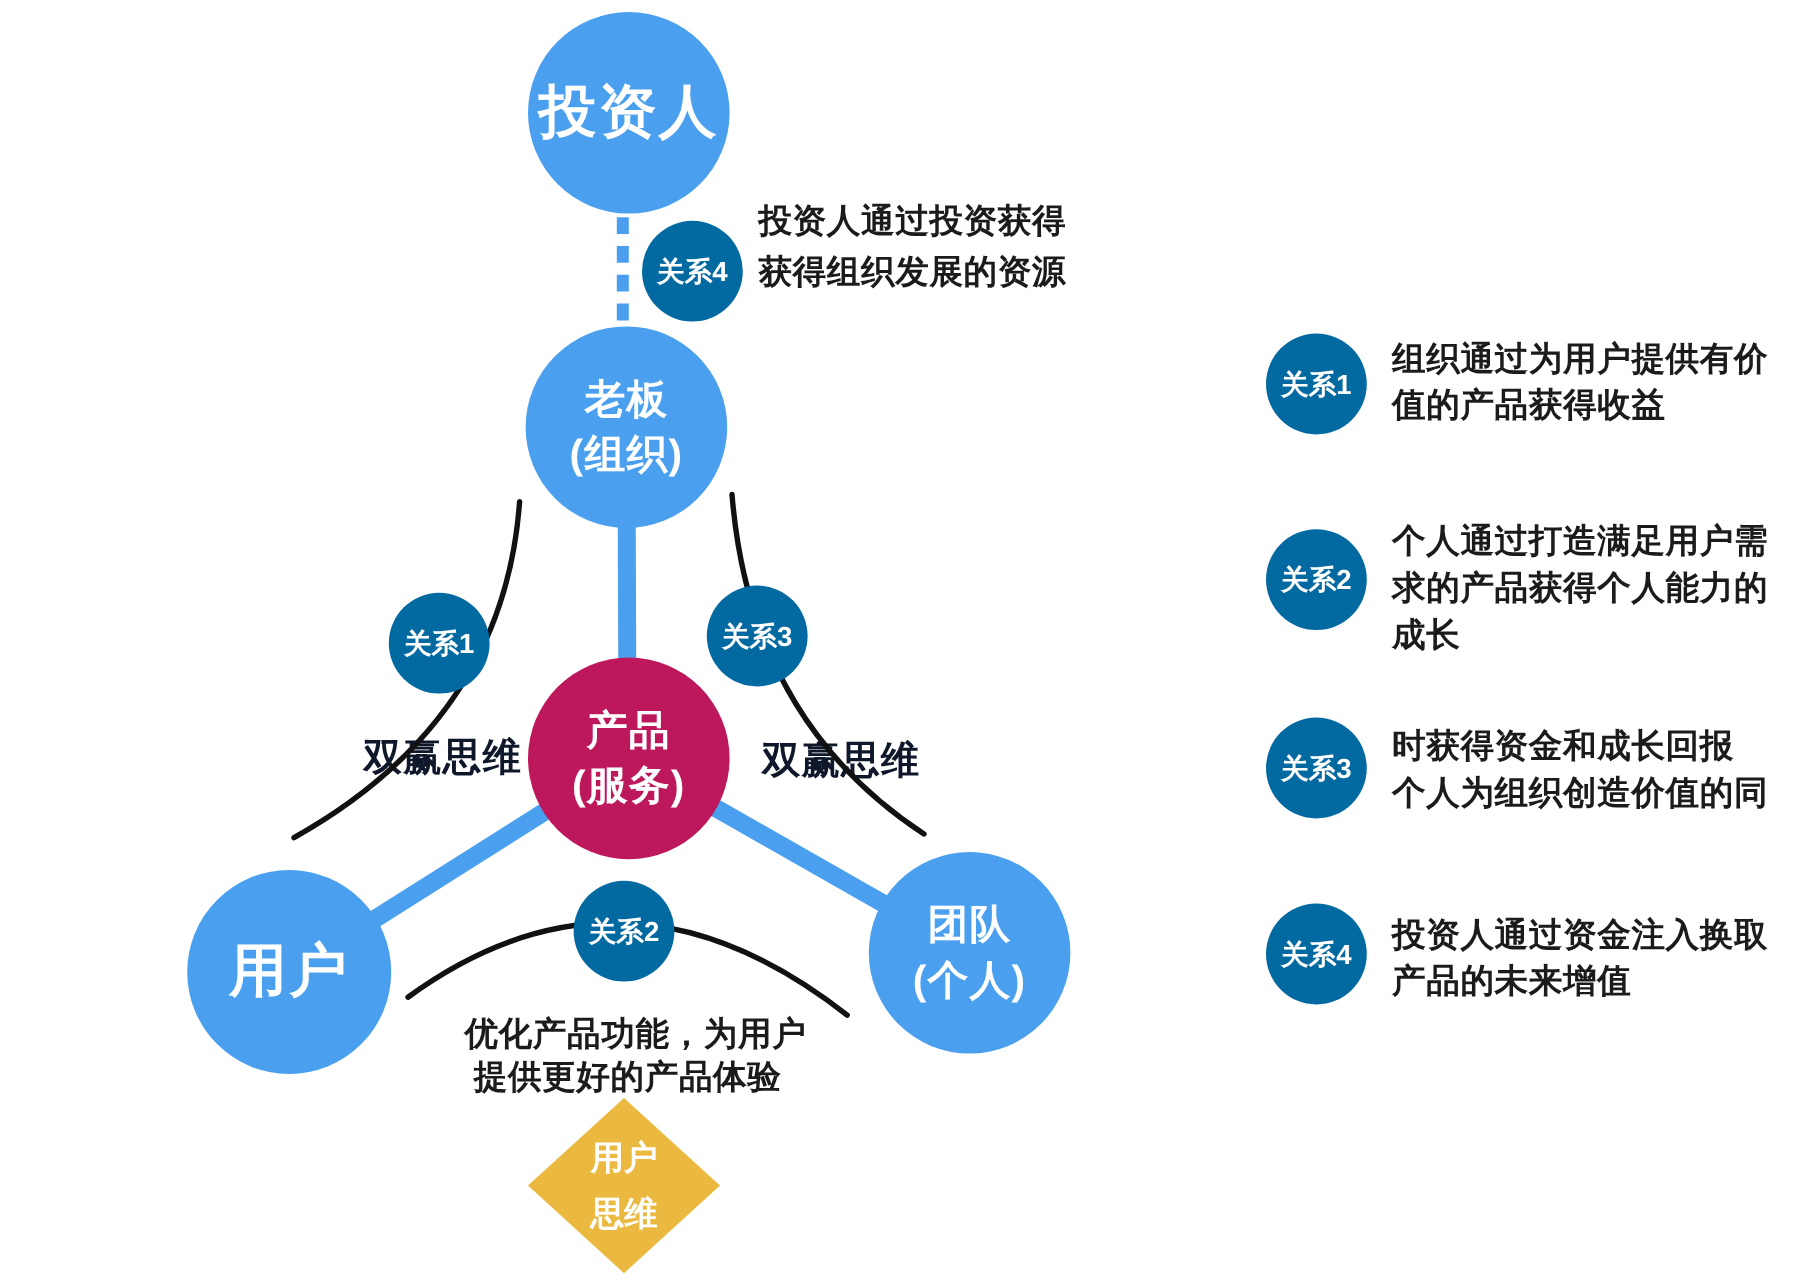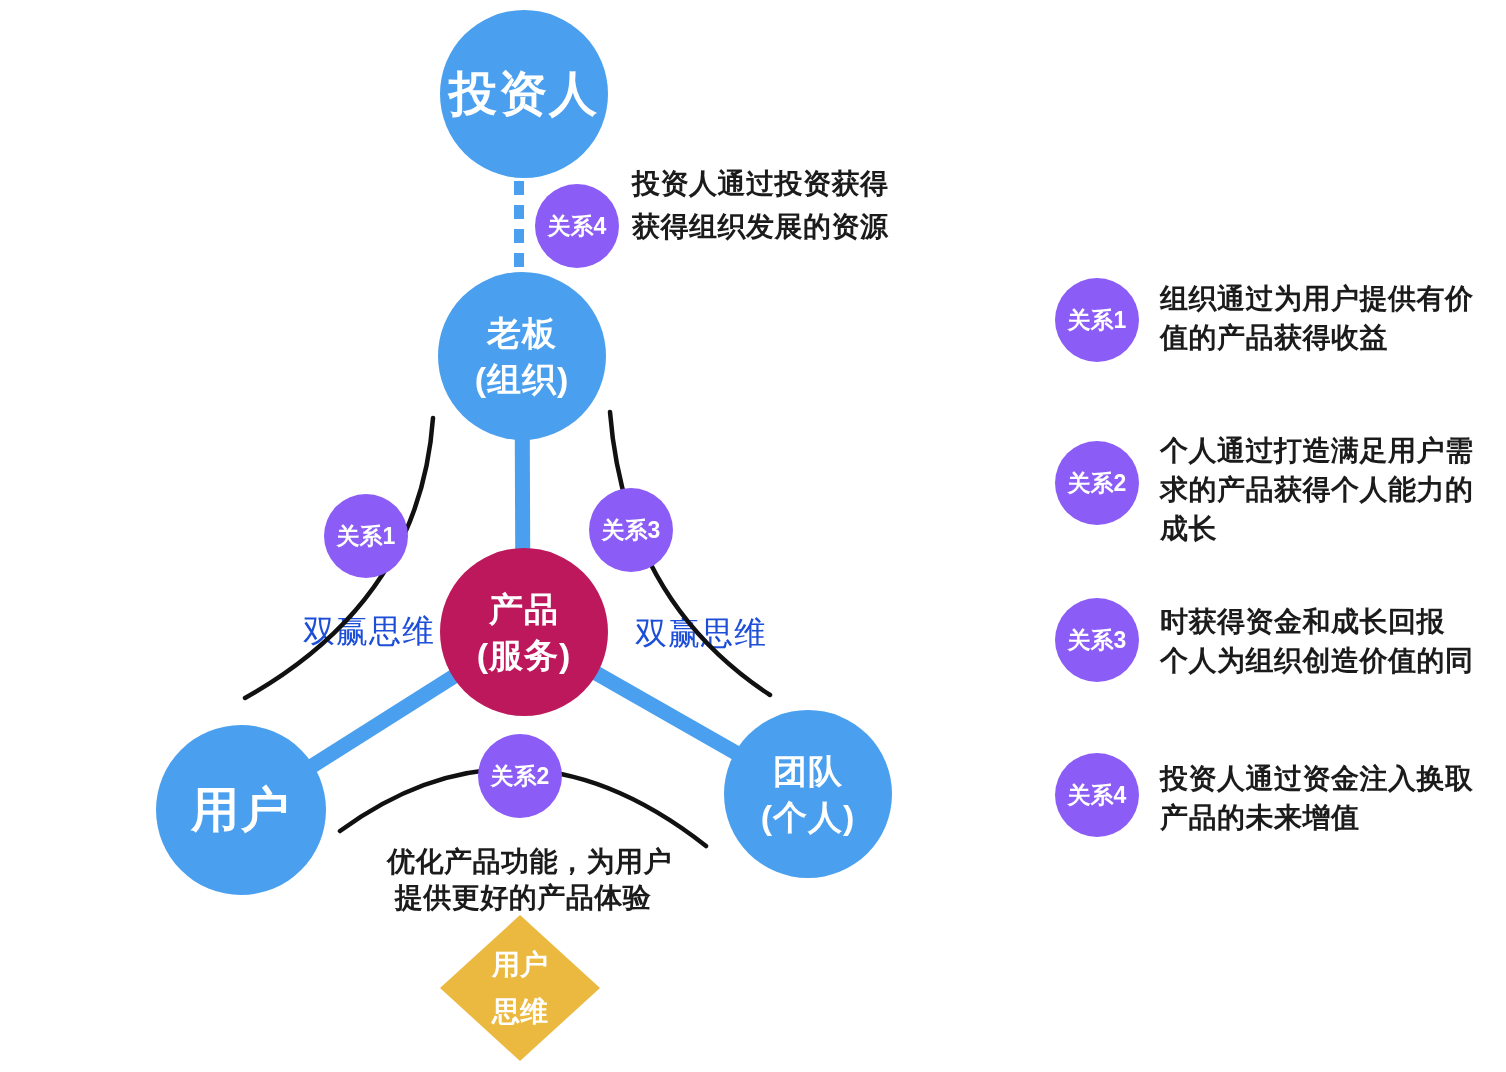--- a/index.html
+++ b/index.html
@@ -12,29 +12,29 @@
     position:absolute;z-index:3;border-radius:50%;
     display:flex;flex-direction:column;align-items:center;justify-content:center;
     color:#ffffff;font-weight:700;text-align:center;
   }
   .node.blue{background:#4AA0EE;}
   .node.pink{background:#be185d;}
   .node-label{font-size:48px;letter-spacing:2px;line-height:1.1;}
   .node-label2{font-size:34px;letter-spacing:1px;line-height:46px;}
   .rel-badge{
     position:absolute;z-index:4;width:84px;height:84px;border-radius:50%;
-    background:#8b5cf6;color:#fff;font-weight:700;font-size:23px;
+    background:#0369a1;color:#fff;font-weight:700;font-size:23px;
     display:flex;align-items:center;justify-content:center;
   }
   .note{
     position:absolute;z-index:1;color:#1B1B1B;font-weight:700;font-size:28px;
     white-space:nowrap;letter-spacing:0.5px;
   }
   .winwin{
-    position:absolute;z-index:1;color:#1d4ed8;font-weight:400;font-size:32px;
+    position:absolute;z-index:1;color:#0f172a;font-weight:700;font-size:32px;
     line-height:40px;white-space:nowrap;letter-spacing:1px;
   }
   .diamond{
     position:absolute;z-index:3;left:440px;top:915px;width:160px;height:146px;
     background:#EBB93F;
     clip-path:polygon(50% 0%,100% 50%,50% 100%,0% 50%);
     display:flex;flex-direction:column;align-items:center;justify-content:center;
     color:#fff;font-weight:700;font-size:28px;line-height:47px;text-align:center;
   }
   .legend-text{

